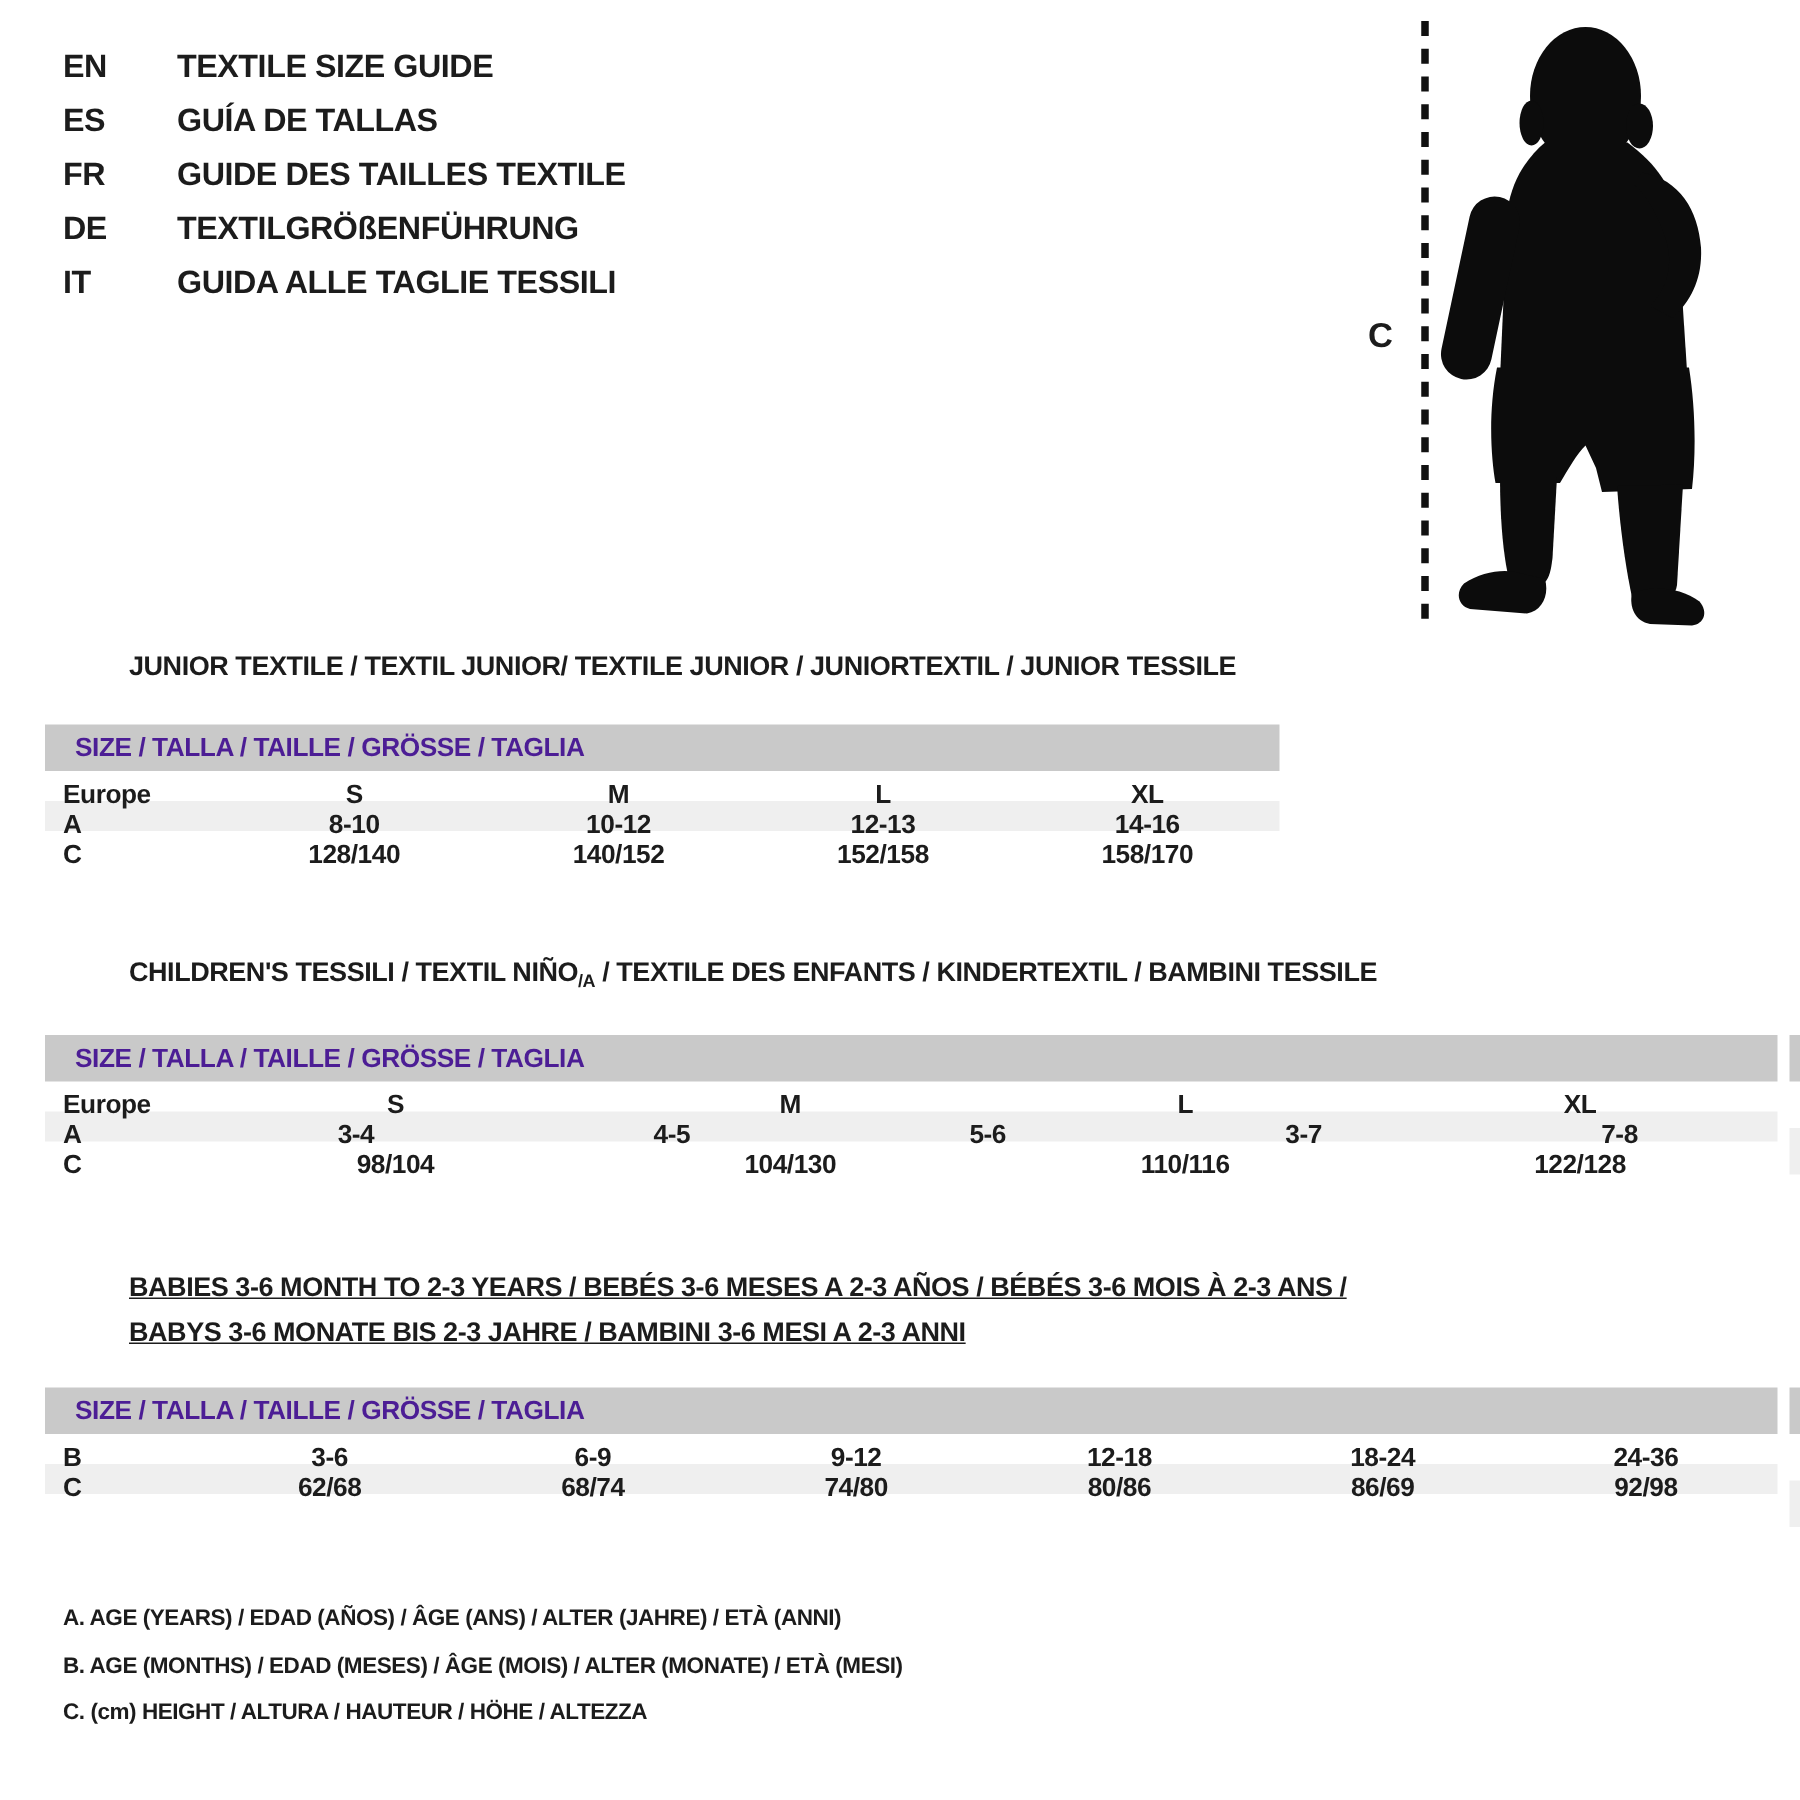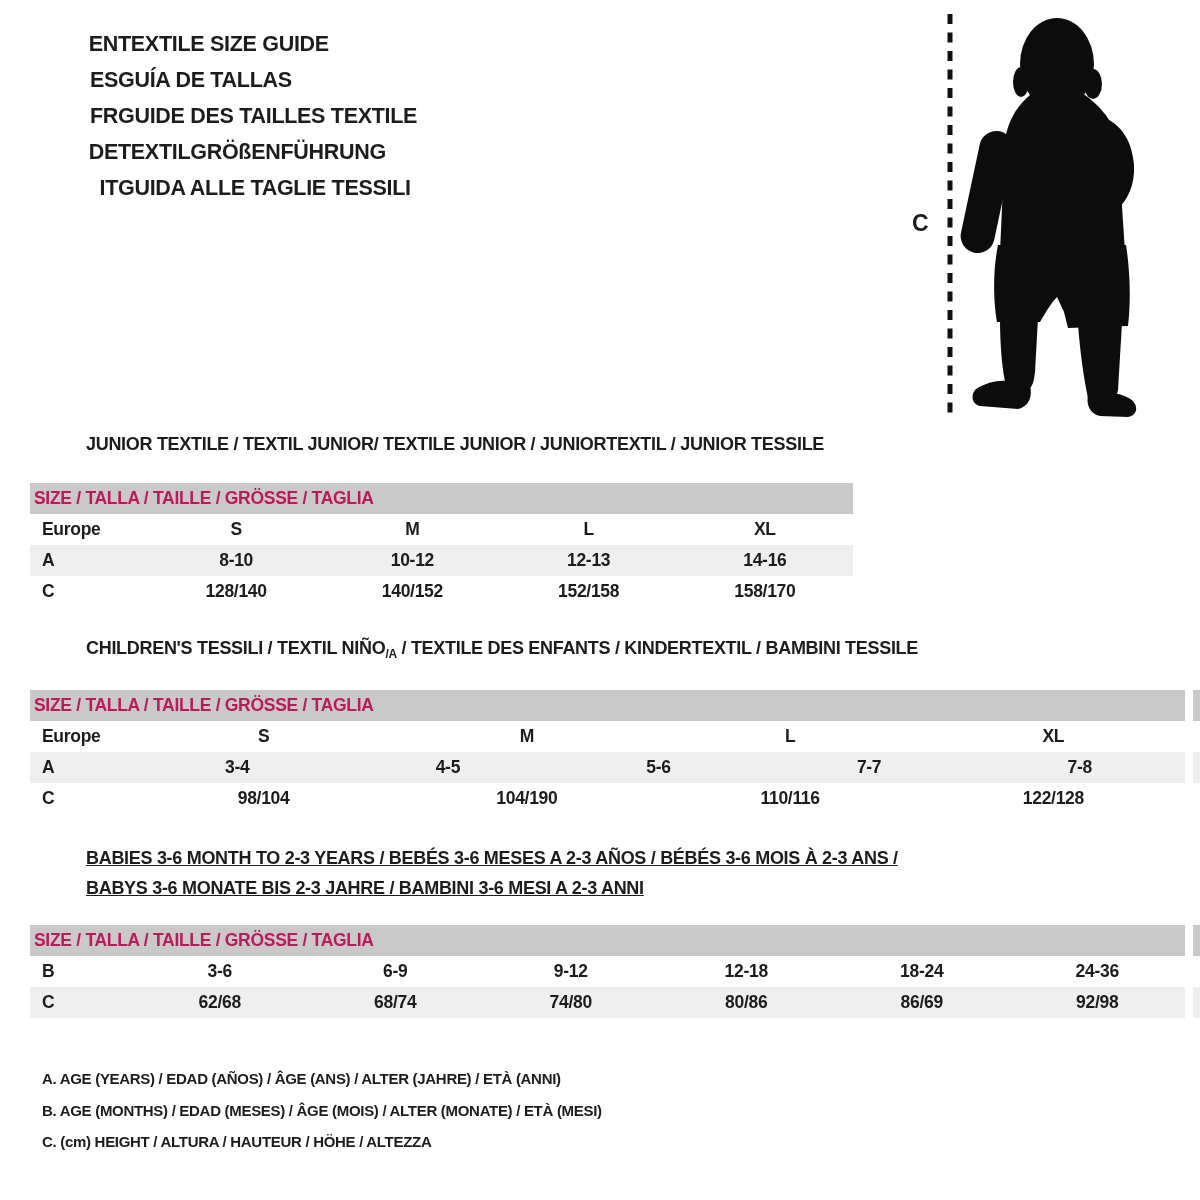--- a/index.html
+++ b/index.html
@@ -4,33 +4,33 @@
 <style>
   html,body{margin:0;padding:0;}
   body{
     width:1200px;height:1200px;position:relative;background:#ffffff;
     font-family:"Liberation Sans", sans-serif;font-weight:bold;color:#1c1c1c;
     overflow:hidden;
   }
   
   .lang-block{position:absolute;left:42px;top:26px;}
   .lang-row{display:flex;line-height:36px;font-size:21.5px;letter-spacing:-0.3px;}
-  .lang-code{width:76px;text-align:right;}
+  .lang-code{width:76px;}
   
   .figure{position:absolute;left:900px;top:0;width:300px;height:430px;}
   .measure-label{position:absolute;left:12px;top:210px;font-size:23px;}
   
   .sec-title{position:absolute;left:42px;font-size:18px;letter-spacing:-0.3px;white-space:nowrap;margin-left:44px;}
   .sec-title .subscript{font-size:12px;vertical-align:-4px;}
   .sec-title-2line{white-space:normal;line-height:30px;}
   
   .sizes-table{position:absolute;left:30px;}
-  .size-bar{height:31px;line-height:31px;background:#c9c9c9;color:#be185d;
-    font-size:17.5px;padding-left:4px;box-sizing:border-box;letter-spacing:-0.3px;}
-  .t-row{display:flex;height:31px;line-height:31px;font-size:17.5px;letter-spacing:-0.3px;}
+  .size-bar{height:31px;line-height:31px;background:#c9c9c9;color:#4c1d95;
+    font-size:17.5px;padding-left:20px;box-sizing:border-box;letter-spacing:-0.3px;}
+  .t-row{display:flex;height:20px;line-height:31px;font-size:17.5px;letter-spacing:-0.3px;}
   .t-row.alt{background:#efefef;}
   .t-label{padding-left:12px;box-sizing:border-box;}
   .tbl-junior{width:823px;}
   .tbl-junior .t-label{width:118px;}
   .tbl-wide{width:1155px;}
   .tbl-wide .t-label{width:102px;}
   .t-cell{flex:1;text-align:center;}
   
   .sliver{position:absolute;left:1193px;width:7px;height:31px;}
   .sliver.bar{background:#c9c9c9;}
@@ -119,27 +119,27 @@
     <div class="t-cell">S</div>
     <div class="t-cell">M</div>
     <div class="t-cell">L</div>
     <div class="t-cell">XL</div>
   </div>
   <div class="t-row alt">
     <div class="t-label">A</div>
     <div class="t-cell">3-4</div>
     <div class="t-cell">4-5</div>
     <div class="t-cell">5-6</div>
-    <div class="t-cell">7-7</div>
+    <div class="t-cell">3-7</div>
     <div class="t-cell">7-8</div>
   </div>
   <div class="t-row">
     <div class="t-label">C</div>
     <div class="t-cell">98/104</div>
-    <div class="t-cell">104/190</div>
+    <div class="t-cell">104/130</div>
     <div class="t-cell">110/116</div>
     <div class="t-cell">122/128</div>
   </div>
 </div>
 
 <div class="sec-title sec-title-2line" style="top:843px;text-decoration:underline;">
   <div>BABIES 3-6 MONTH TO 2-3 YEARS / BEBÉS 3-6 MESES A 2-3 AÑOS / BÉBÉS 3-6 MOIS À 2-3 ANS /</div>
   <div>BABYS 3-6 MONATE BIS 2-3 JAHRE / BAMBINI 3-6 MESI A 2-3 ANNI</div>
 </div>
 <div class="sizes-table tbl-wide" style="top:925px;">

